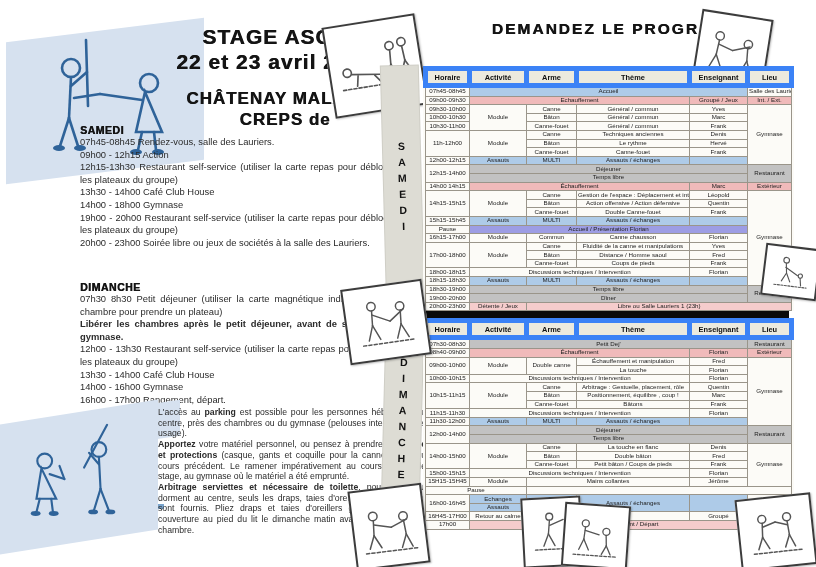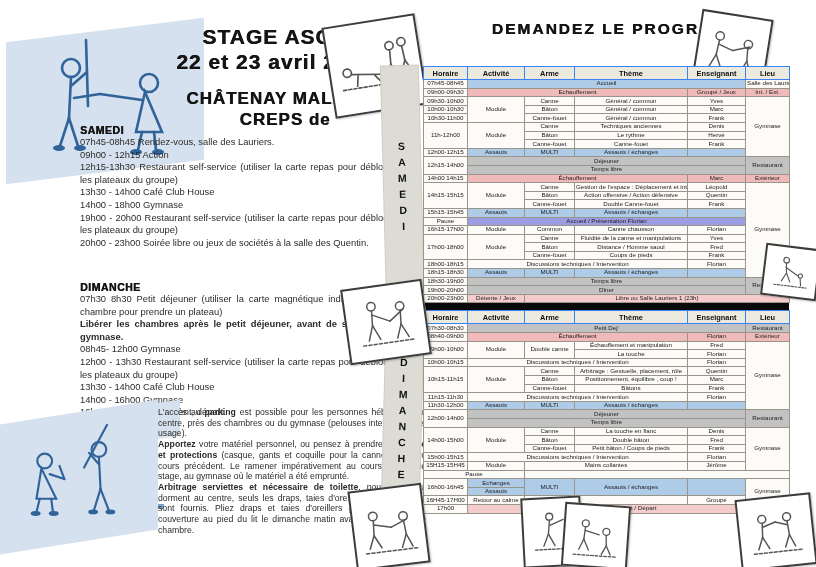--- a/index.html
+++ b/index.html
@@ -23,21 +23,21 @@
   .prog-title{left:468px;top:20px;width:310px;text-align:center;font-size:15.5px;letter-spacing:2px;}
   .vband{width:37px;background:#dddcd4;display:flex;align-items:center;justify-content:center;
          box-shadow:0 0 0 1px #cfcec6;}
   .vband span{writing-mode:vertical-lr;text-orientation:upright;font-weight:900;font-size:10.5px;
          letter-spacing:4px;color:#111;}
   
   .tblwrap{left:423px;top:66px;width:366px;}
   table.prog{border-collapse:collapse;table-layout:fixed;width:366px;background:#fcfbf7;
              border:1.4px solid #222;}
   table.prog th{background:#eceade;font-size:7.4px;font-weight:bold;height:12px;
-                border:1px solid #3b82f6;padding:0;color:#111;}
+                border:5px solid #3b82f6;padding:0;color:#111;}
   table.prog td{border:1px solid #9a958a;padding:0 1px;text-align:center;height:7.6px;
                 font-size:6.2px;line-height:1.1;white-space:nowrap;overflow:hidden;color:#222;}
   td.th-c{font-size:5.8px;}
   td.tiny{font-size:4.8px;}
   td.wrap{white-space:normal;font-size:5.6px;line-height:1.05;}
   td.blue{background:#aecbe8;}
   td.pink{background:#f0baba;}
   td.gray{background:#c2c2c2;}
   td.purple{background:#9d9de4;}
   td.lpink{background:#f5cccc;}
@@ -107,28 +107,27 @@
   </div>
 
   <div class="abs stencil day-head" style="left:80px;top:124px;">SAMEDI</div>
   <div class="abs sched" style="left:80px;top:136px;">
     <p class="line">07h45-08h45 Rendez-vous, salle des Lauriers.</p>
     <p class="line">09h00 - 12h15 Action</p>
     <p class="line">12h15-13h30 Restaurant self-service (utiliser la carte repas pour débloquer les plateaux du groupe)</p>
     <p class="line">13h30 - 14h00 Café Club House</p>
     <p class="line">14h00 - 18h00 Gymnase</p>
     <p class="line">19h00 - 20h00 Restaurant self-service (utiliser la carte repas pour débloquer les plateaux du groupe)</p>
-    <p class="line">20h00 - 23h00 Soirée libre ou jeux de sociétés à la salle des Quentin.</p>
+    <p class="line">20h00 - 23h00 Soirée libre ou jeux de sociétés à la salle des Lauriers.</p>
   </div>
 
   <div class="abs stencil day-head" style="left:80px;top:281px;">DIMANCHE</div>
   <div class="abs sched" style="left:80px;top:293px;">
     <p class="line">07h30 8h30 Petit déjeuner (utiliser la carte magnétique individuelle de la chambre pour prendre un plateau)</p>
     <p class="line bold">Libérer les chambres après le petit déjeuner, avant de se rendre au gymnase.</p>
-    <p class="line">08h45- 12h00 Gymnase</p>
     <p class="line">12h00 - 13h30 Restaurant self-service (utiliser la carte repas pour débloquer les plateaux du groupe)</p>
     <p class="line">13h30 - 14h00 Café Club House</p>
     <p class="line">14h00 - 16h00 Gymnase</p>
     <p class="line">16h00 - 17h00 Rangement, départ.</p>
   </div>
 
   <div class="abs wedge" style="left:120px;top:404px;width:60px;height:36px;transform:skewY(-8deg);"></div>
   <div class="abs streak" style="left:130px;top:504px;width:34px;height:5px;"></div>
   <div class="abs notes">
     <p><span>L'accès au </span><b>parking</b><span> est possible pour les personnes hébergées au centre, près des chambres ou du gymnase (pelouses interdites à cet usage).</span></p>

